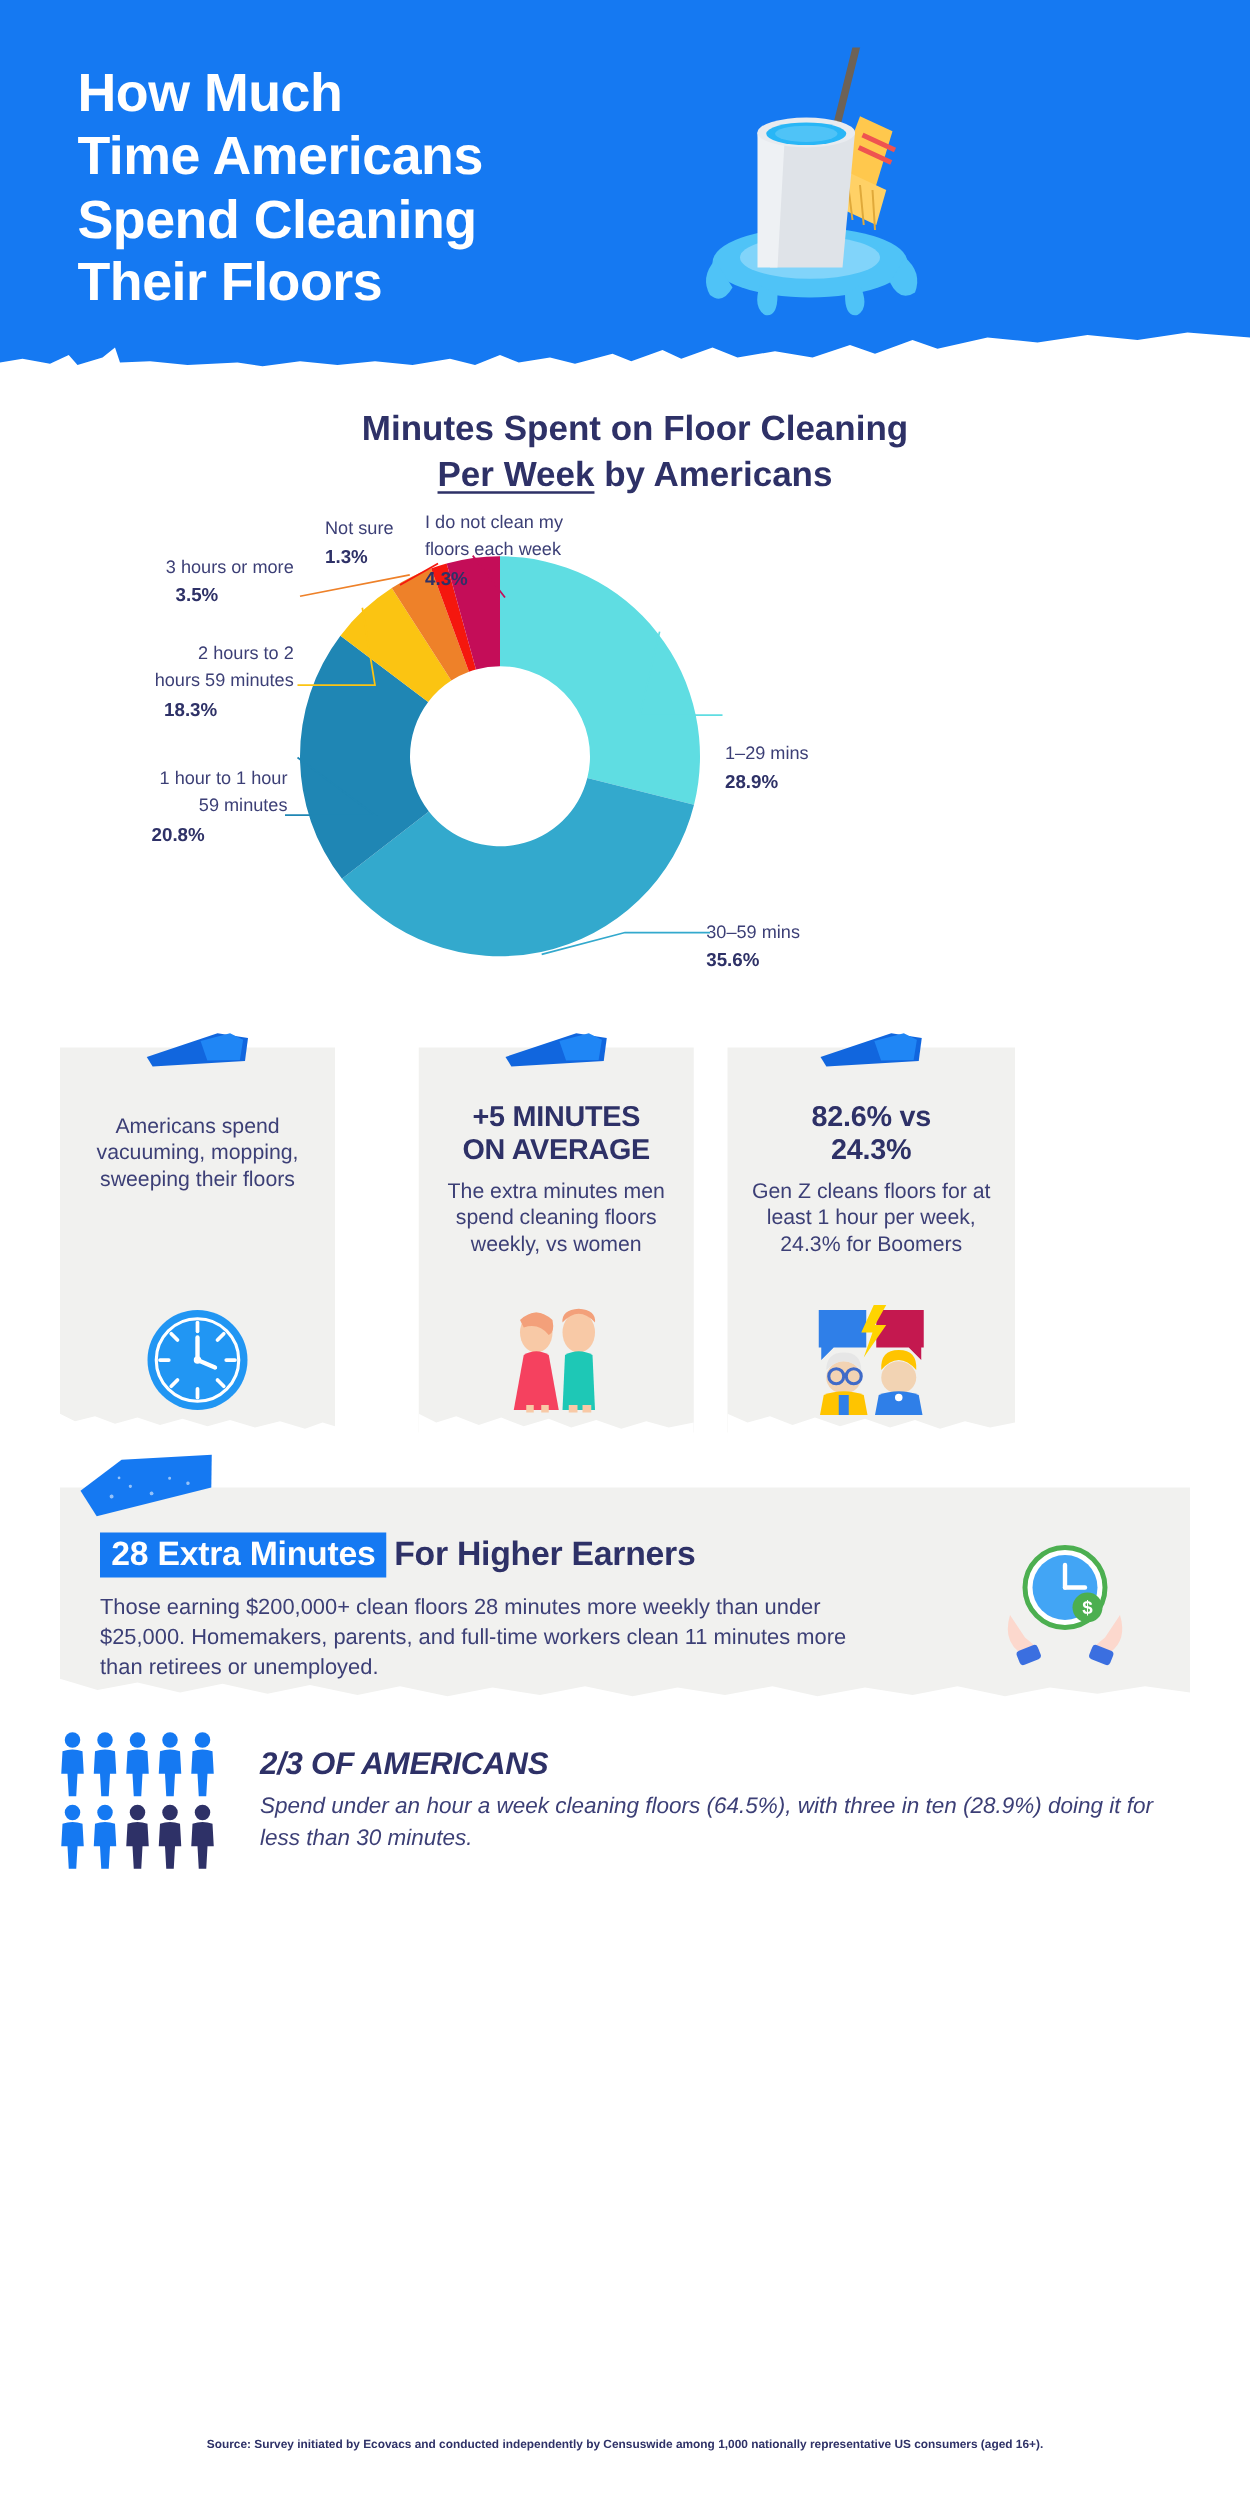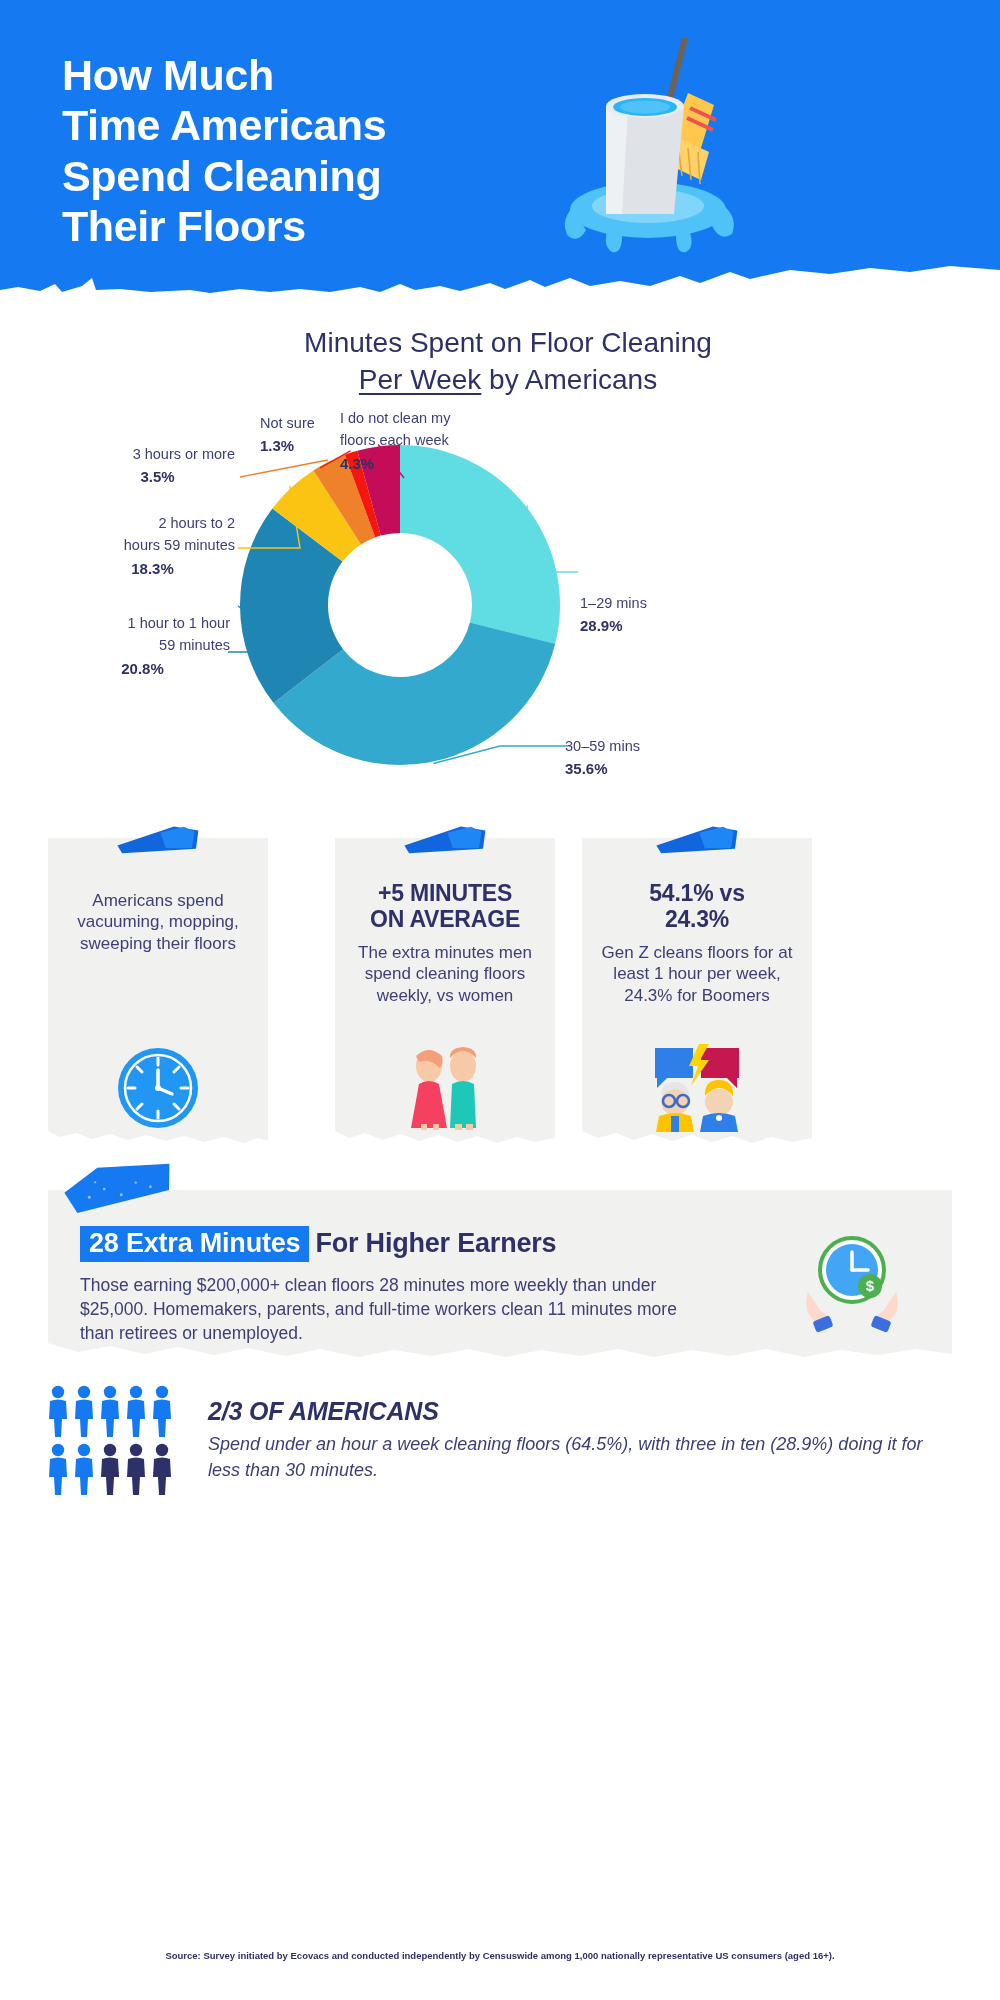--- a/index.html
+++ b/index.html
@@ -52,21 +52,21 @@
   }
 
   
   .chart-title {
     position: absolute;
     left: 0; top: 324px;
     width: 1000px;
     text-align: center;
     color: #2e3167;
     font-size: 28px;
-    font-weight: normal;
+    font-weight: bold;
     line-height: 1.33;
     padding-left: 16px;
   }
   .chart-title .u { text-decoration: underline; text-underline-offset: 4px; }
 
   .chart-wrap {
     position: absolute;
     left: 0; top: 400px;
     width: 1000px; height: 410px;
   }
@@ -395,21 +395,21 @@
       </svg>
     </div>
 
     <div class="card c3">
       <svg class="tape" viewBox="0 0 86 30">
         <path d="M2 18 L60 4 L84 10 L80 28 L6 26 Z" fill="#1166de"></path>
         <path d="M46 9 L70 5 L80 11 L76 27 L50 25 Z" fill="#1f86f5"></path>
       </svg>
       <div class="card-inner">
         <div class="card-head">
-          <div>54.1% vs</div>
+          <div>82.6% vs</div>
           <div>24.3%</div>
         </div>
         <div class="card-body">Gen Z cleans floors for at least 1 hour per week, 24.3% for Boomers</div>
       </div>
       <div class="card-icon">
         <svg width="104" height="88" viewBox="0 0 104 88">
 
           <path d="M10 4 h38 v30 h-26 l-10 10 v-10 h-2 z" fill="#2f7fe8"></path>
           <path d="M56 4 h38 v30 h-2 v10 l-10 -10 h-26 z" fill="#c4184f"></path>
 

